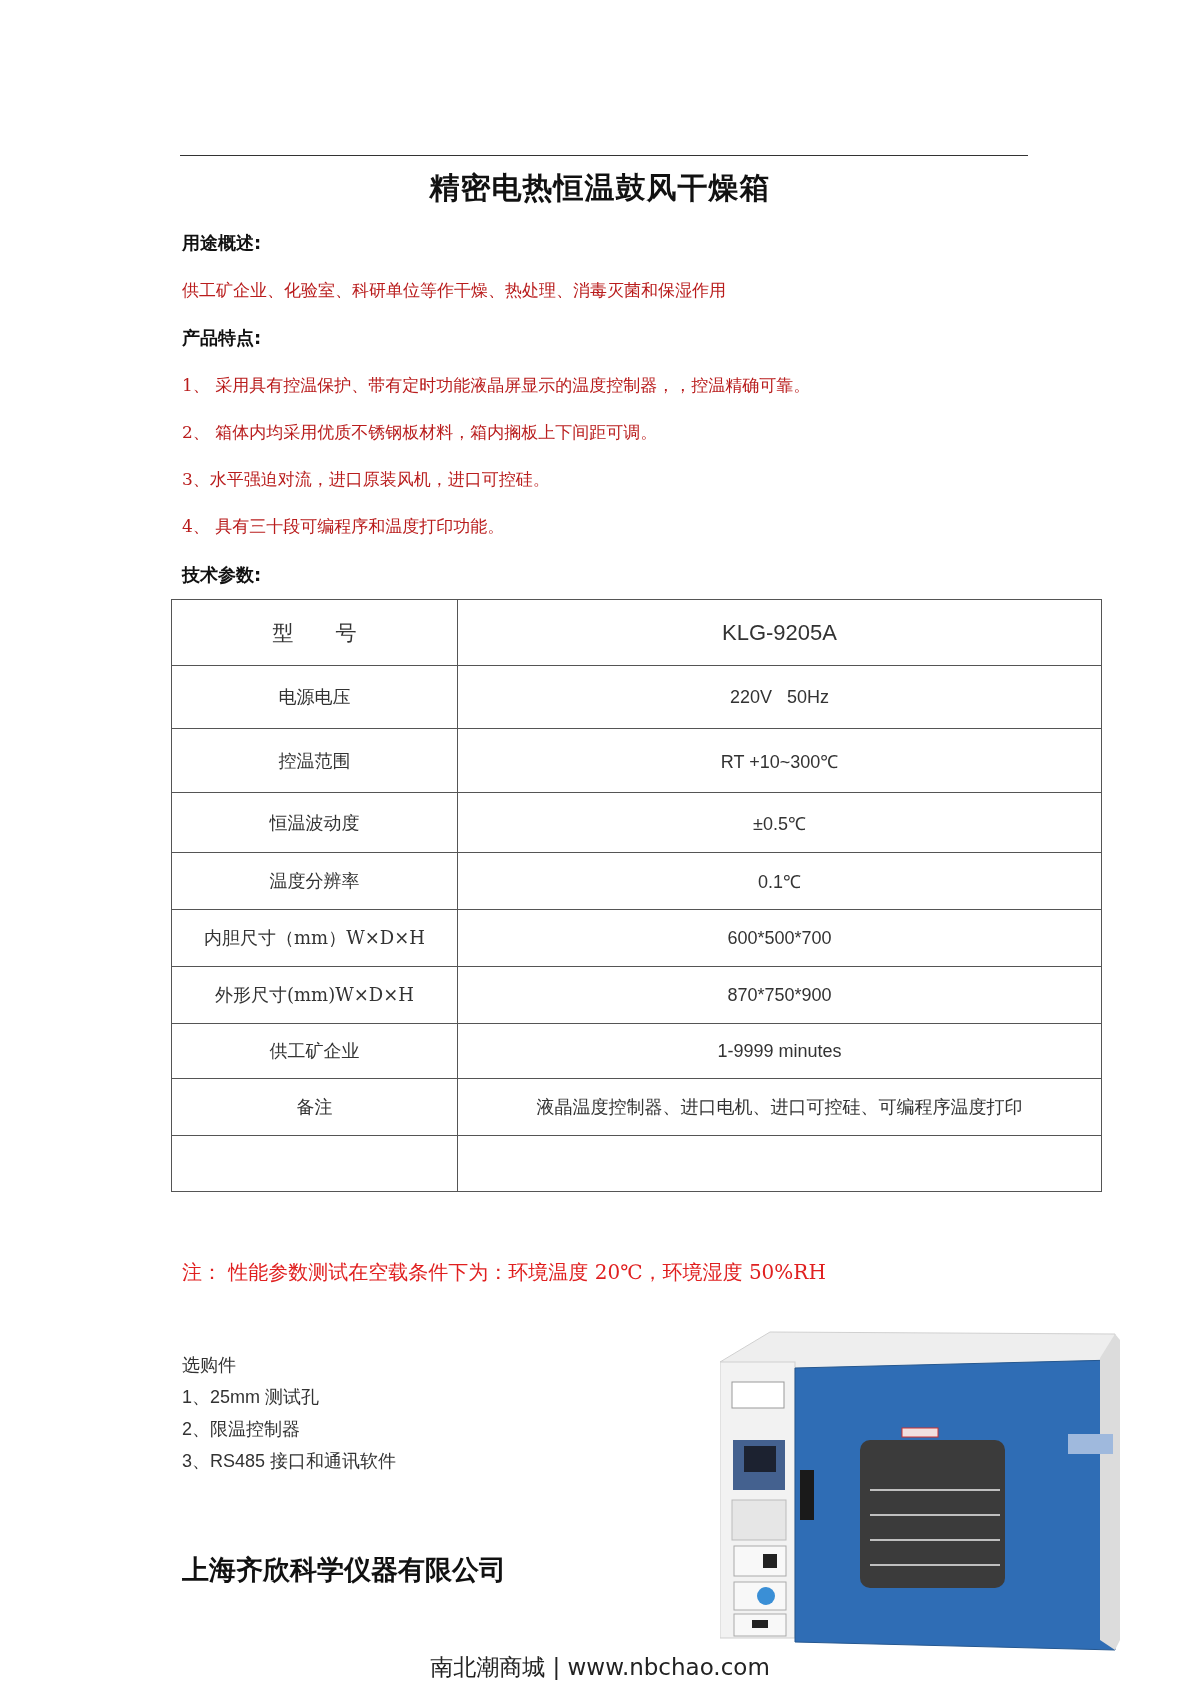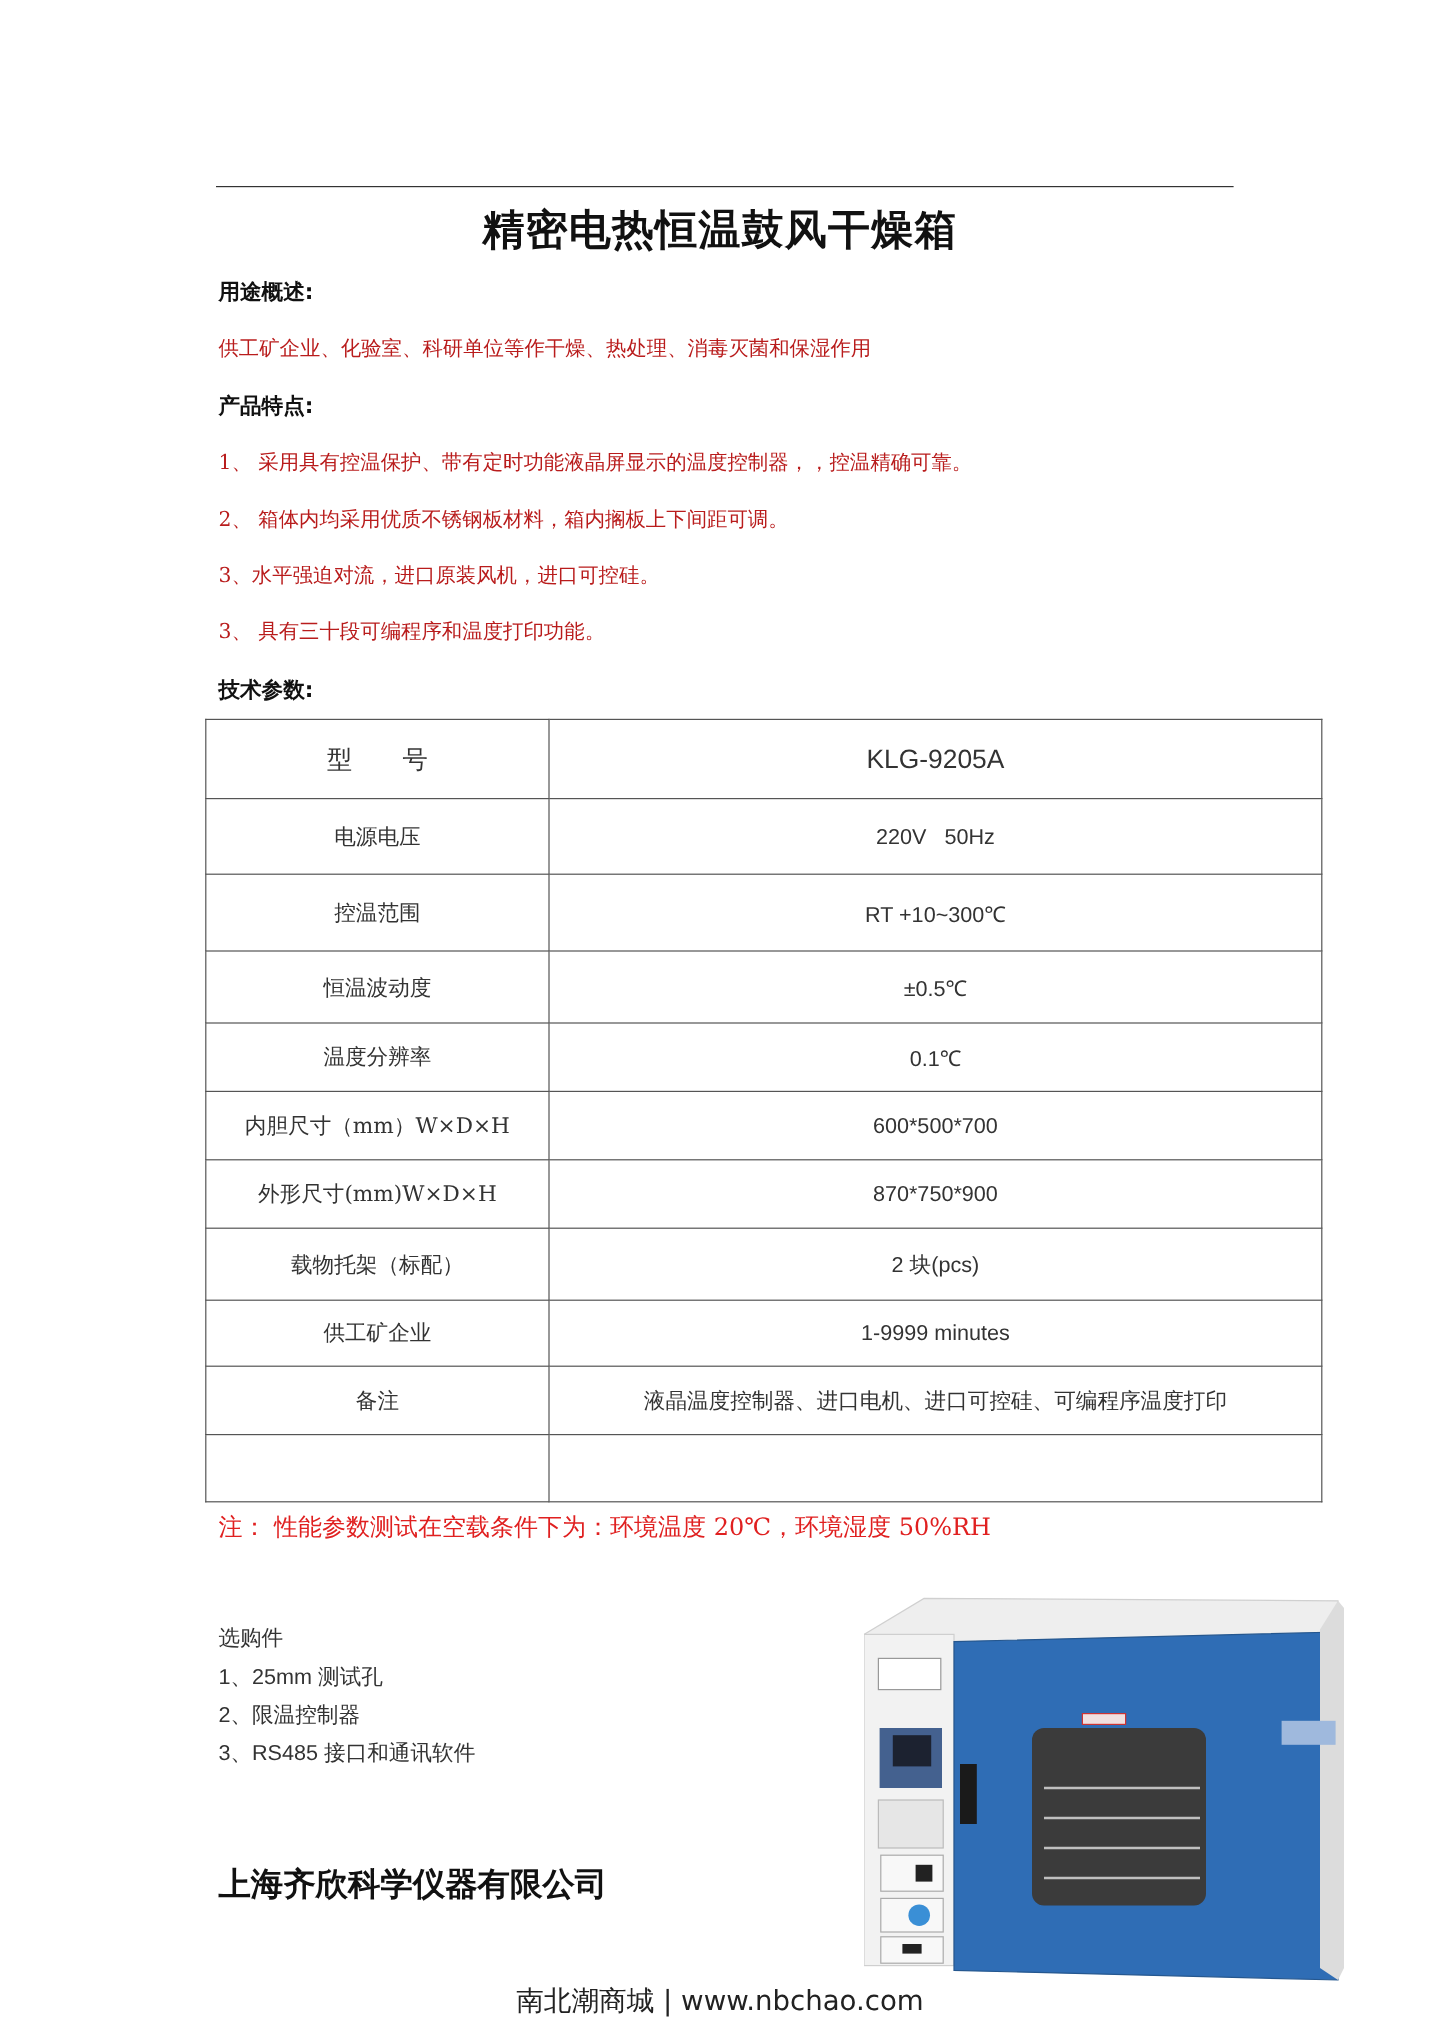--- a/index.html
+++ b/index.html
@@ -1,20 +1,20 @@
 <!DOCTYPE html>
 <html><head>
 <meta charset="utf-8">
 <style>
   html, body { margin:0; padding:0; background:#ffffff; }
   body { width:1200px; height:1697px; position:relative; overflow:hidden;
          font-family:"DejaVu Serif", "Liberation Serif", serif; color:#222; }
   .abs { position:absolute; }
   .top-rule { left:180px; top:155px; width:848px; height:0; border-top:1.5px solid #333; }
-  .title { left:0; width:1200px; top:168px; text-align:center; font-size:35px; font-weight:bold;
+  .title { left:0; width:1200px; top:168px; text-align:center; font-size:30px; font-weight:bold;
            font-family:"DejaVu Serif", serif; letter-spacing:1px; color:#111; }
   .heading { left:182px; font-size:18px; font-weight:bold; font-family:"DejaVu Sans", sans-serif; color:#111; }
   .para { left:182px; font-size:17px; color:#b91c1c; }
   table.spec { position:absolute; left:171px; top:599px; width:931px; border-collapse:collapse; }
   table.spec td { border:1.5px solid #555; text-align:center; vertical-align:middle; font-size:18px; color:#333; }
   table.spec td.k { width:283px; font-family:"DejaVu Serif", serif; }
   table.spec td.v { font-family:"Liberation Sans", sans-serif; }
   table.spec td.v.cn { font-family:"DejaVu Serif", serif;margin-top:40px; }
   .note { left:182px; top:1259px; font-size:20px; color:#e02020; }
   .opt { left:182px; font-size:18px; color:#333; font-family:"Liberation Sans", sans-serif; }
@@ -30,21 +30,21 @@
 <div class="abs top-rule"></div>
 <div class="abs title">精密电热恒温鼓风干燥箱</div>
 
 <div class="abs heading" style="top:231px">用途概述:</div>
 <div class="abs para" style="top:279px">供工矿企业、化验室、科研单位等作干燥、热处理、消毒灭菌和保湿作用</div>
 
 <div class="abs heading" style="top:326px">产品特点:</div>
 <div class="abs para" style="top:374px">1、 采用具有控温保护、带有定时功能液晶屏显示的温度控制器，，控温精确可靠。</div>
 <div class="abs para" style="top:421px">2、 箱体内均采用优质不锈钢板材料，箱内搁板上下间距可调。</div>
 <div class="abs para" style="top:468px">3、水平强迫对流，进口原装风机，进口可控硅。</div>
-<div class="abs para" style="top:515px">3、 具有三十段可编程序和温度打印功能。</div>
+<div class="abs para" style="top:515px">4、 具有三十段可编程序和温度打印功能。</div>
 
 <div class="abs heading" style="top:563px">技术参数:</div>
 
 <table class="spec">
   <tbody>
       <tr style="height:66px">
     <td class="k" style="font-size:21px">型　　号</td>
     <td class="v" style="font-size:22px">KLG-9205A</td>
   </tr>
   <tr style="height:63px">
@@ -63,24 +63,20 @@
     <td class="k">温度分辨率</td>
     <td class="v">0.1℃</td>
   </tr>
   <tr style="height:57px">
     <td class="k">内胆尺寸（mm）W×D×H</td>
     <td class="v">600*500*700</td>
   </tr>
   <tr style="height:57px">
     <td class="k">外形尺寸(mm)W×D×H</td>
     <td class="v">870*750*900</td>
-  </tr>
-  <tr style="height:60px">
-    <td class="k">载物托架（标配）</td>
-    <td class="v">2 块(pcs)</td>
   </tr>
   <tr style="height:55px">
     <td class="k">供工矿企业</td>
     <td class="v">1-9999 minutes</td>
   </tr>
   <tr style="height:57px">
     <td class="k">备注</td>
     <td class="v cn">液晶温度控制器、进口电机、进口可控硅、可编程序温度打印</td>
   </tr>
   <tr style="height:56px">

